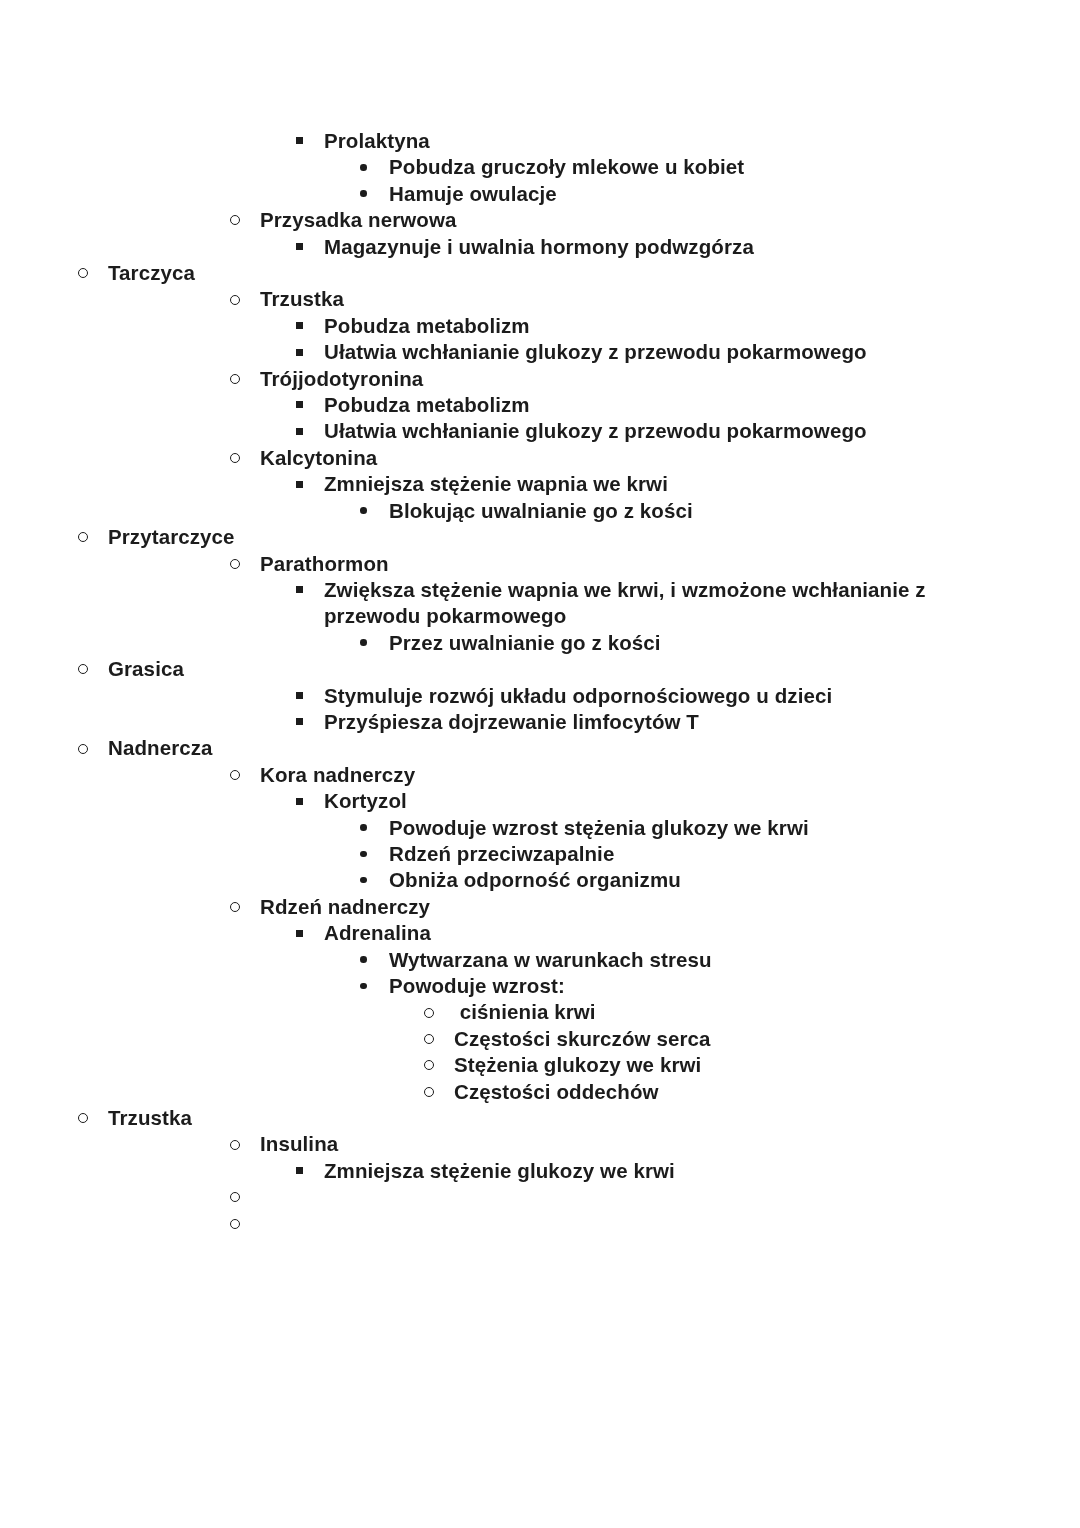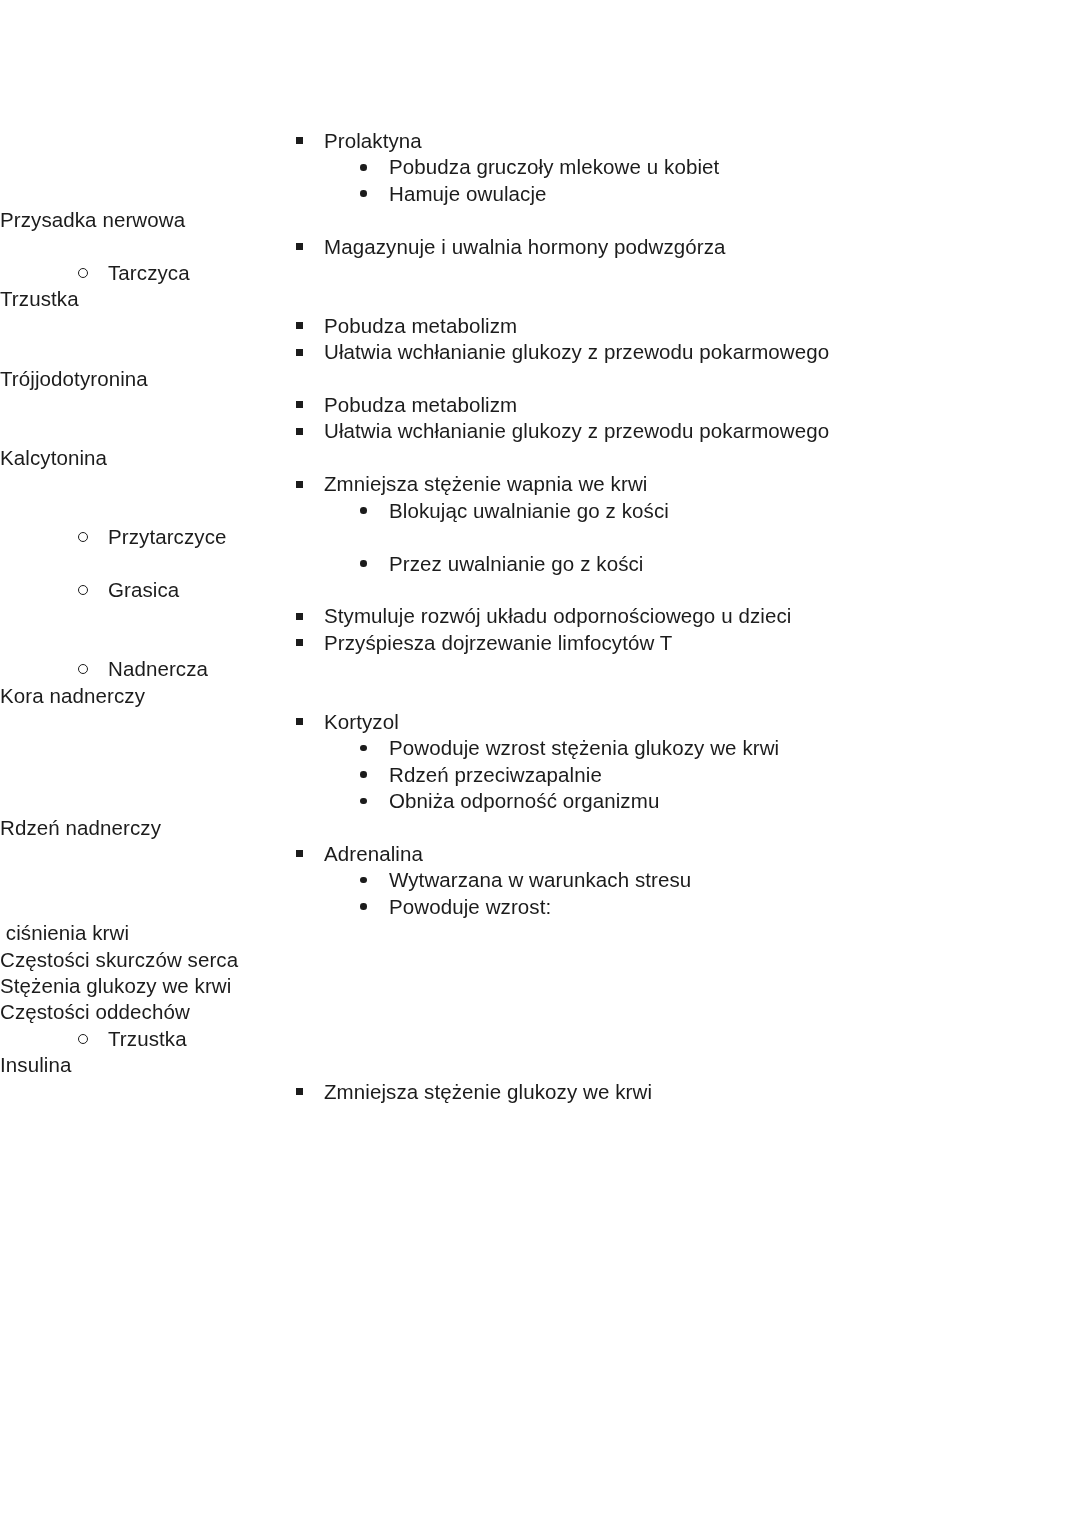--- a/index.html
+++ b/index.html
@@ -12,44 +12,45 @@
     height: 1528px;
     overflow: hidden;
     font-family: "Liberation Sans", "DejaVu Sans", sans-serif;
     color: #1c1c1c;
   }
   .doc-page {
     position: relative;
     width: 1080px;
     height: 1528px;
     background: #ffffff;
+    font-weight: bold;
   }
   .list-wrap {
     position: absolute;
     top: 128px;
     left: 0;
     right: 0;
   }
   .row {
     position: relative;
     font-size: 20.5px;
     line-height: 26.4px;
     min-height: 26.4px;
   }
   .row .txt {
     display: block;
     white-space: pre-wrap;
     letter-spacing: 0.1px;
   }
   
   .lvl1 { margin-left: 108px; max-width: 767px; }
-  .lvl2 { max-width: 702px; }
+  .lvl2 { margin-left: 260px; max-width: 702px; }
   .lvl3 { margin-left: 324px; max-width: 638px; }
   .lvl4 { margin-left: 389px; max-width: 573px; }
-  .lvl5 { max-width: 508px; }
+  .lvl5 { margin-left: 454px; max-width: 508px; }
   
   .bullet {
     position: absolute;
     left: -30px;
     display: block;
   }
   .bullet.circle {
     width: 8px;
     height: 8px;
     border: 1.6px solid #1c1c1c;
@@ -135,20 +136,28 @@
         <span class="txt">Zmniejsza stężenie wapnia we krwi</span>
       </div>
       <div class="row lvl4">
         <span class="bullet disc"></span>
         <span class="txt">Blokując uwalnianie go z kości</span>
       </div>
       <div class="row lvl1">
         <span class="bullet circle"></span>
         <span class="txt">Przytarczyce</span>
       </div>
+      <div class="row lvl2">
+        <span class="bullet circle"></span>
+        <span class="txt">Parathormon</span>
+      </div>
+      <div class="row lvl3">
+        <span class="bullet square"></span>
+        <span class="txt">Zwiększa stężenie wapnia we krwi, i wzmożone wchłanianie z przewodu pokarmowego</span>
+      </div>
       <div class="row lvl4">
         <span class="bullet disc"></span>
         <span class="txt">Przez uwalnianie go z kości</span>
       </div>
       <div class="row lvl1">
         <span class="bullet circle"></span>
         <span class="txt">Grasica</span>
       </div>
       <div class="row lvl3">
         <span class="bullet square"></span>

